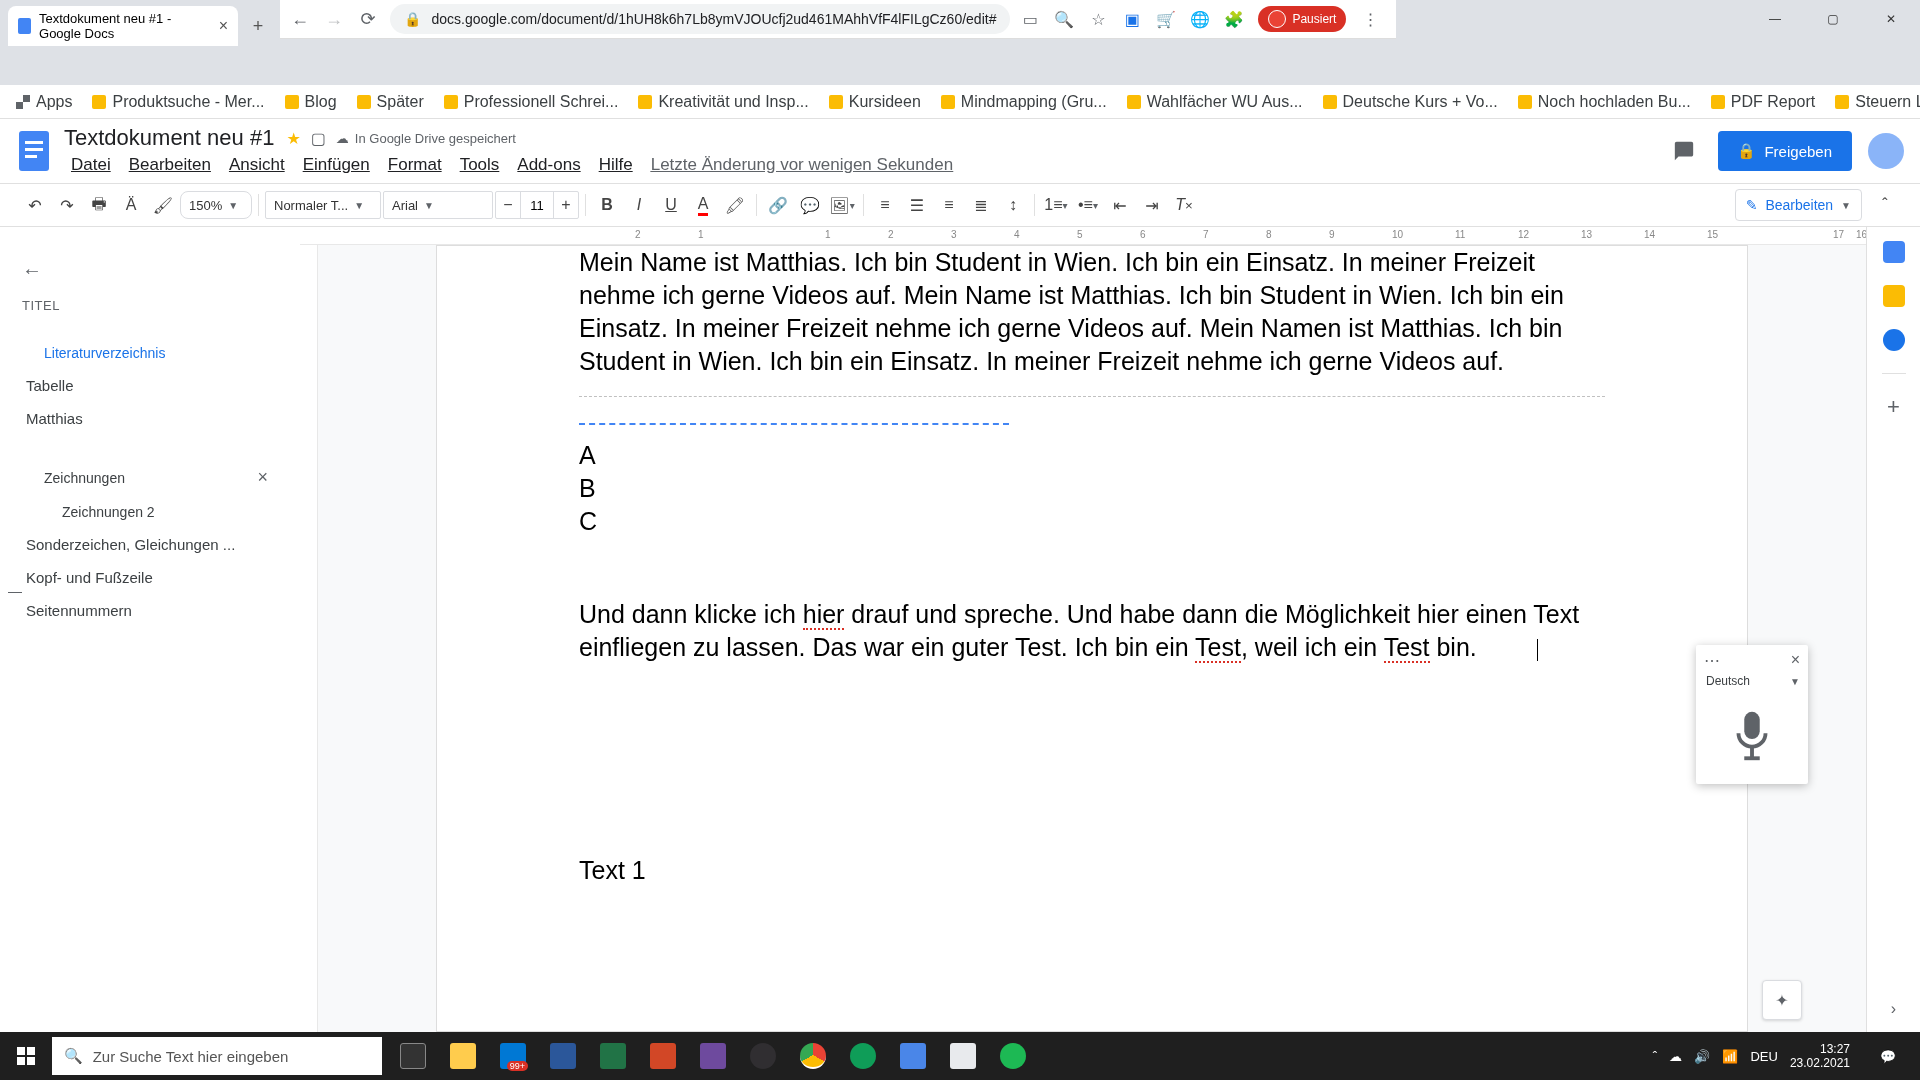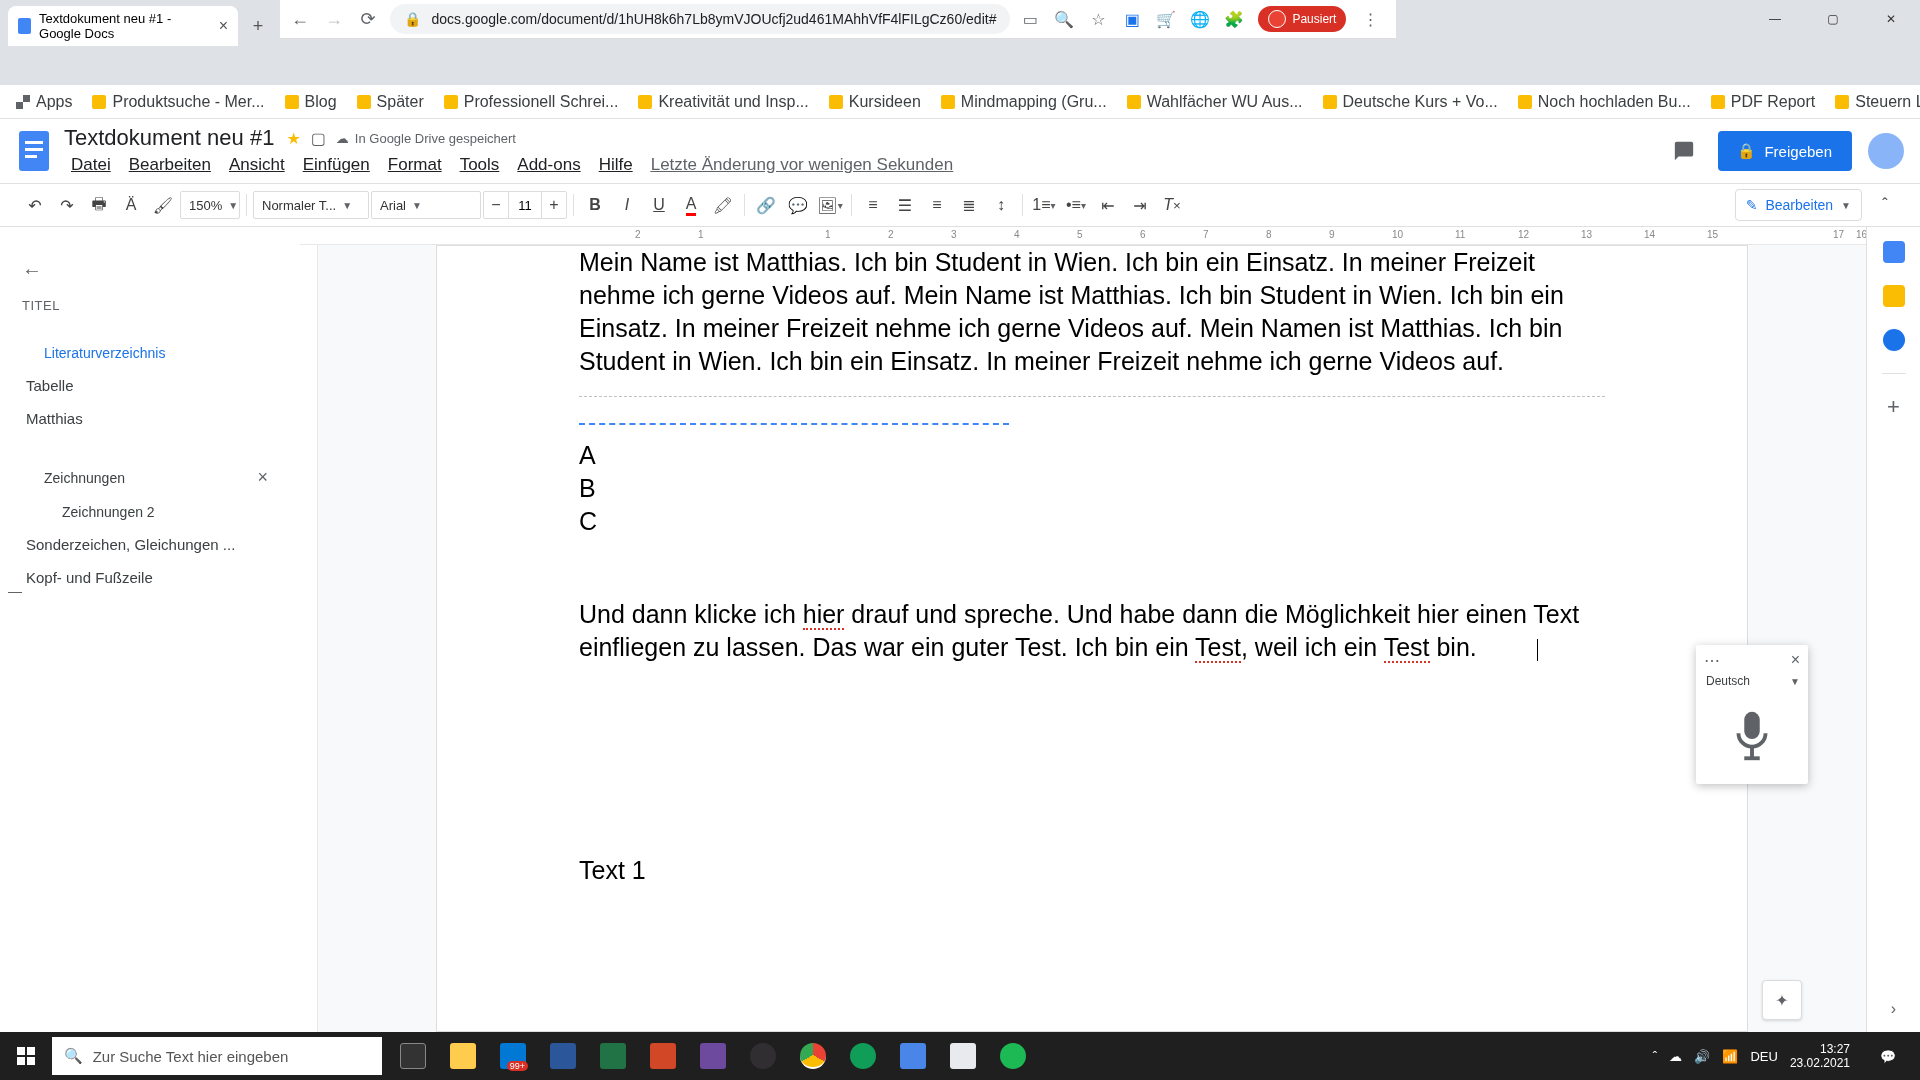--- a/index.html
+++ b/index.html
@@ -41,21 +41,21 @@
   .docs-header-right { margin-left: auto; display: flex; align-items: center; gap: 16px; }
   .comment-btn { width: 36px; height: 36px; display:flex; align-items:center; justify-content:center; color:#5f6368; }
   .share-btn { background: #1a73e8; color: #fff; border-radius: 4px; height: 40px; padding: 0 20px; display: flex; align-items: center; gap: 8px; font-size: 15px; font-weight: 500; }
   .avatar { width: 36px; height: 36px; border-radius: 50%; background: #8ab4f8; }
 
   
   .toolbar { height: 44px; border-top: 1px solid #e0e0e0; border-bottom: 1px solid #e0e0e0; display: flex; align-items: center; padding: 0 20px; gap: 2px; }
   .tbtn { width: 30px; height: 30px; display: flex; align-items: center; justify-content: center; color: #444; font-size: 16px; border-radius: 2px; }
   .tsep { width: 1px; height: 22px; background: #e0e0e0; margin: 0 4px; }
   .tselect { height: 28px; border: 1px solid #dadce0; border-radius: 2px; display: flex; align-items: center; padding: 0 8px; font-size: 13px; color: #333; gap: 6px; }
-  .tselect.zoom { width: 60px; }
+  .tselect.zoom { width: 72px; border-radius: 8px; }
   .tselect.style { width: 116px; }
   .tselect.font { width: 110px; }
   .font-size-box { display: flex; align-items: center; border: 1px solid #dadce0; border-radius: 2px; height: 28px; }
   .font-size-box .fbtn { width: 24px; text-align: center; color: #444; }
   .font-size-box .fval { width: 34px; text-align: center; font-size: 13px; border-left: 1px solid #dadce0; border-right: 1px solid #dadce0; height: 100%; display:flex; align-items:center; justify-content:center; }
   .toolbar-right { margin-left: auto; display: flex; align-items: center; gap: 8px; }
   .edit-mode { border: 1px solid #dadce0; border-radius: 4px; height: 32px; padding: 0 10px; display: flex; align-items: center; gap: 8px; font-size: 14px; color: #1a73e8; }
 
   
   .main { display: flex; height: calc(100% - 85px - 34px - 64px - 44px - 48px); position: relative; }
@@ -352,20 +352,23 @@
         <span class="x">×</span>
       </div>
     <div class="outline-item lvl3">
         <span>Zeichnungen 2</span>
       </div>
     <div class="outline-item">
         <span>Sonderzeichen, Gleichungen ...</span>
       </div>
     <div class="outline-item">
         <span>Kopf- und Fußzeile</span>
+      </div>
+    <div class="outline-item">
+        <span>Seitennummern</span>
       </div>
     <div class="outline-collapse">—</div>
   </div>
 
   <div class="doc-area">
     <div class="ruler-h">
       <div class="marks">
         <span class="num" style="left:335px">2</span>
         <span class="num" style="left:398px">1</span>
         <span class="num" style="left:525px">1</span>

